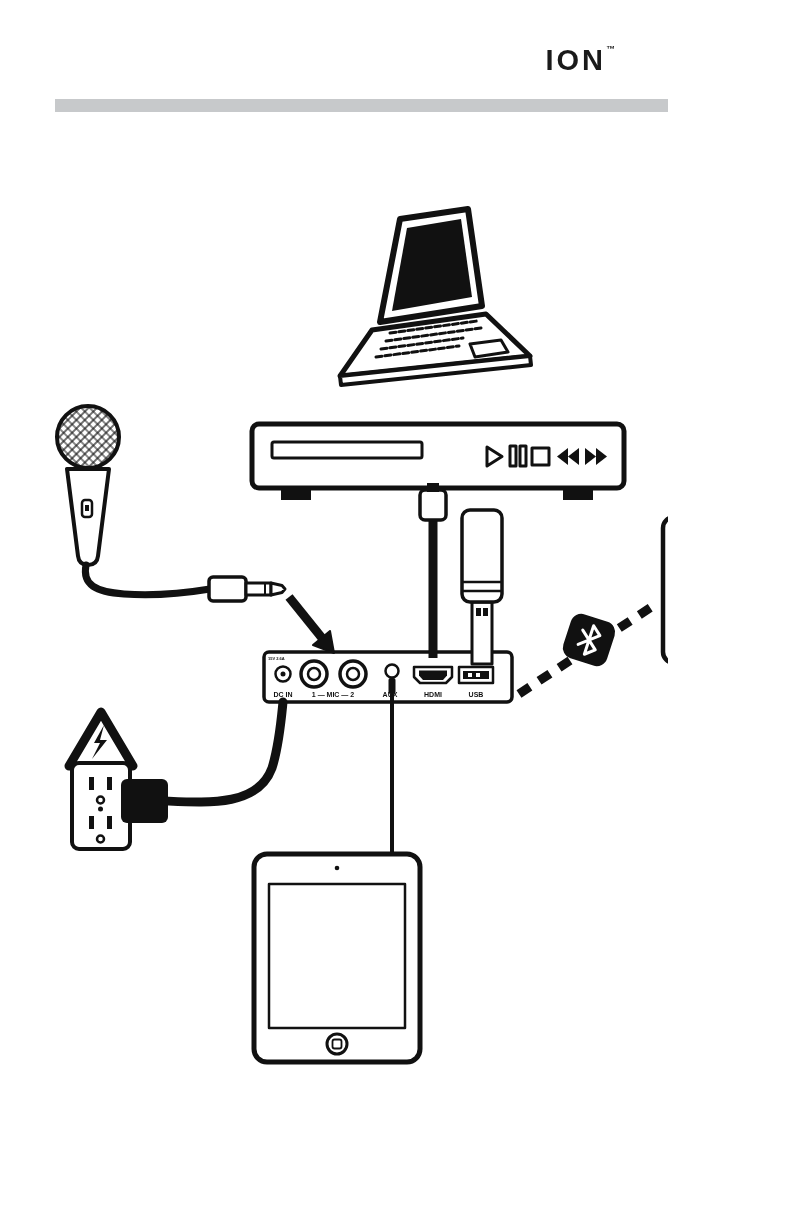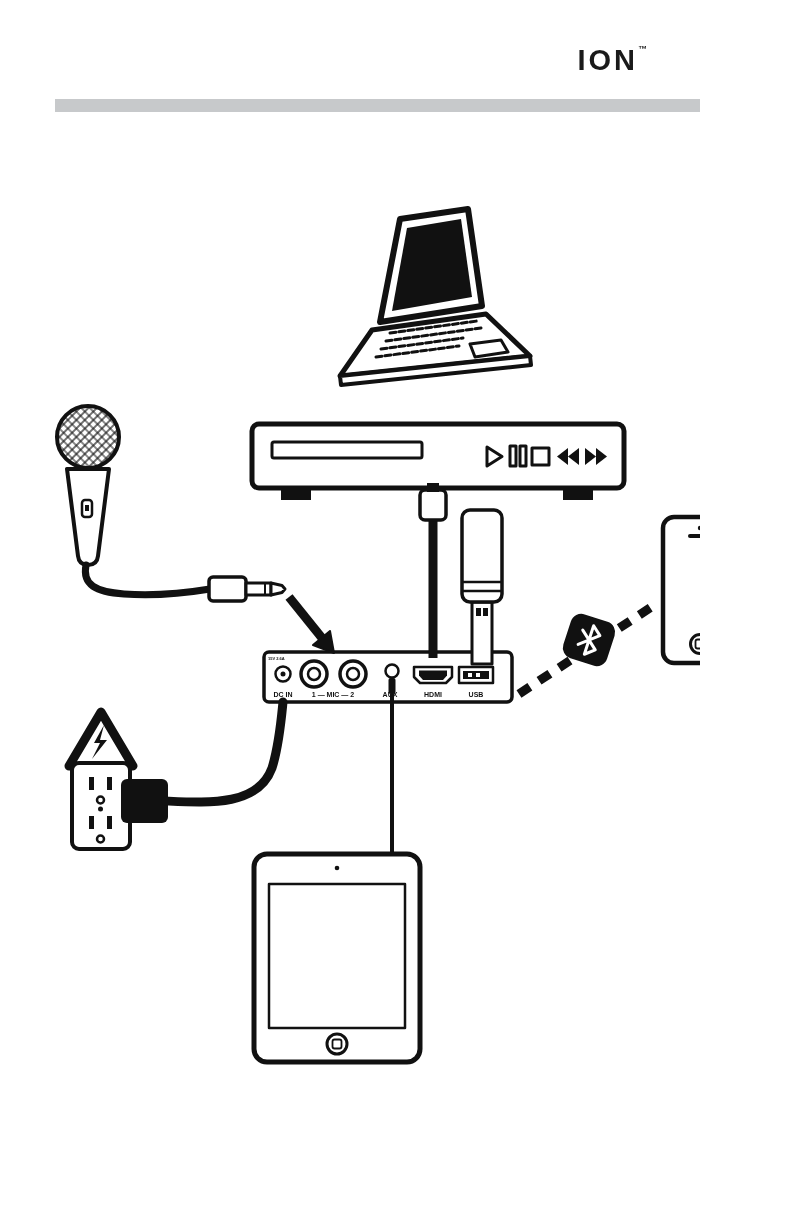--- a/index.html
+++ b/index.html
@@ -1,17 +1,17 @@
 <!DOCTYPE html>
 <html><head>
 <meta charset="utf-8">
 <style>
   html,body{margin:0;padding:0;background:#fff;}
   .canvas{position:relative;width:668px;height:1225px;background:#fff;overflow:hidden;
-          font-family:"Liberation Sans",sans-serif;padding-left:32px;}
+          font-family:"Liberation Sans",sans-serif;}
   .logo{position:absolute;top:44px;right:53px;font-weight:900;font-size:29px;
         letter-spacing:3px;color:#1a1a1a;}
   .logo sup{font-size:9px;font-weight:700;vertical-align:top;letter-spacing:0;}
   .divider{position:absolute;left:55px;top:99px;width:684px;height:13px;background:#c7c9cb;}
   svg{position:absolute;left:0;top:0;}
   .plabel{font-family:"Liberation Sans",sans-serif;font-size:7px;font-weight:bold;
           fill:#111;text-anchor:middle;}
   .prating{font-family:"Liberation Sans",sans-serif;font-size:4px;font-weight:bold;fill:#111;}
 </style>
 </head>

